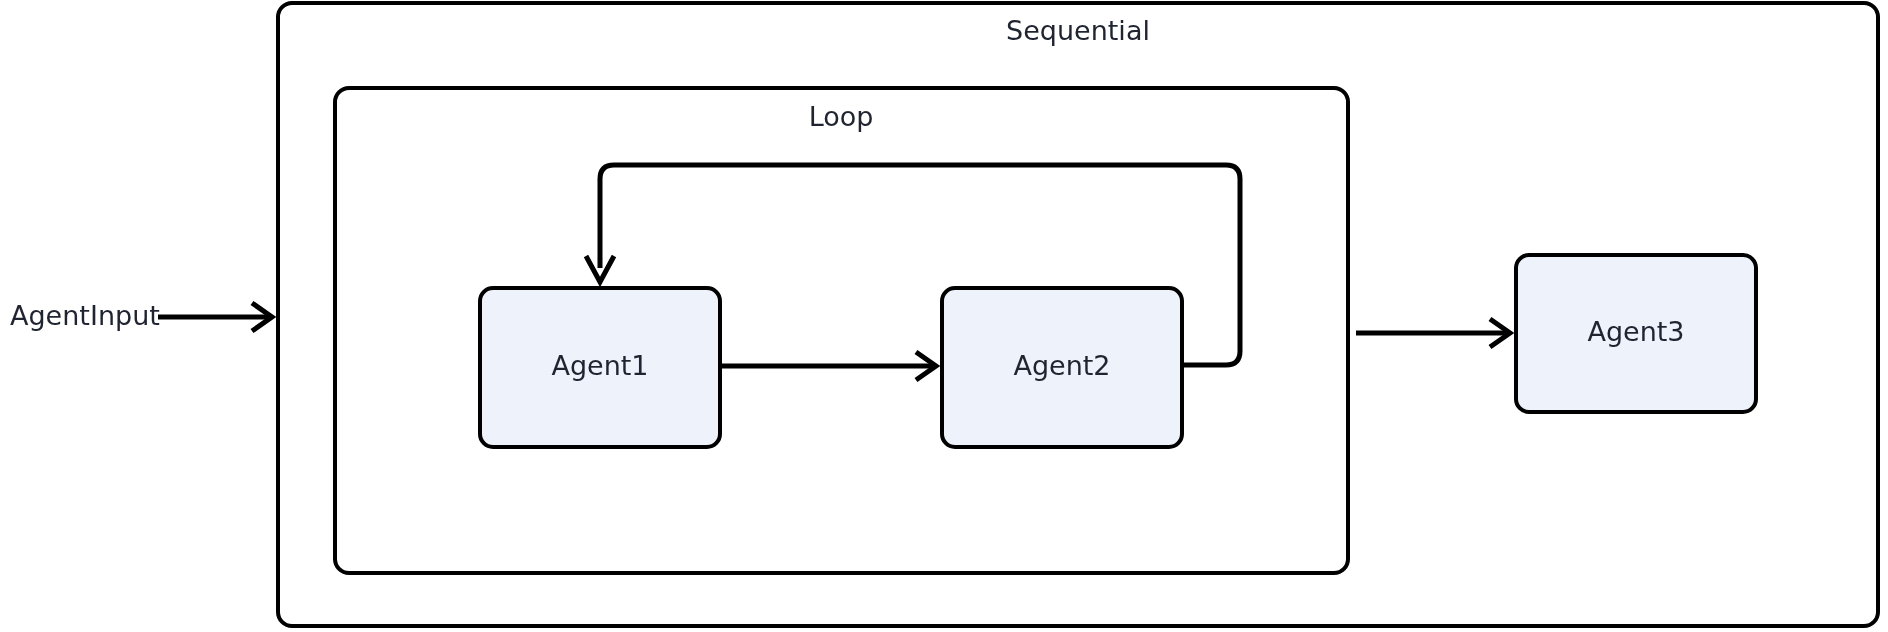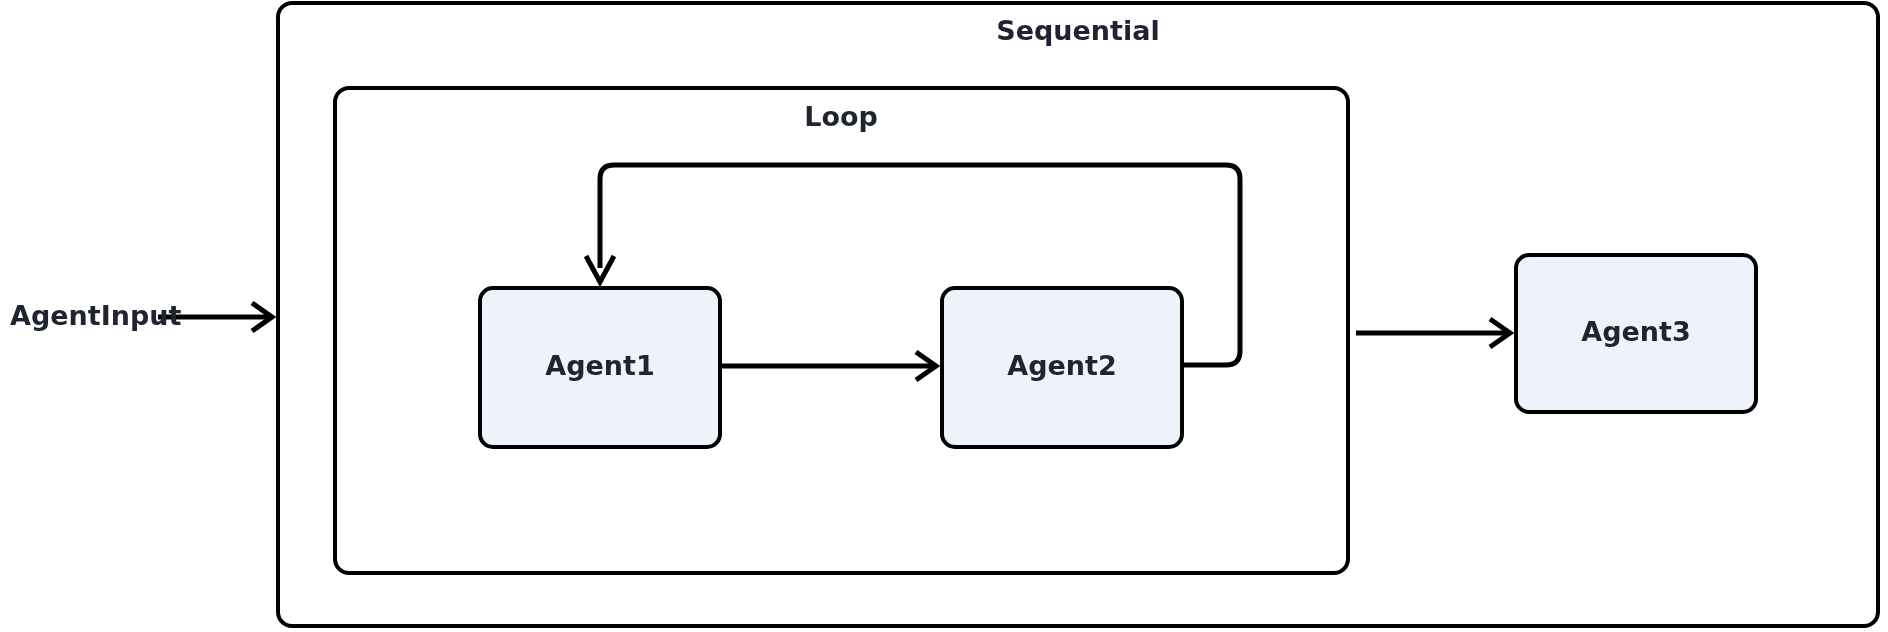--- a/index.html
+++ b/index.html
@@ -10,21 +10,20 @@
   }
   body {
     font-family: "DejaVu Sans", "Liberation Sans", sans-serif;
   }
   #canvas {
     position: relative;
     width: 1888px;
     height: 632px;
     background: #ffffff;
     overflow: hidden;
-    font-weight: bold;
   }
   #diagram-svg {
     position: absolute;
     top: 0;
     left: 0;
     width: 1888px;
     height: 632px;
   }
   .node-text {
     font-family: "DejaVu Sans", "Liberation Sans", sans-serif;

